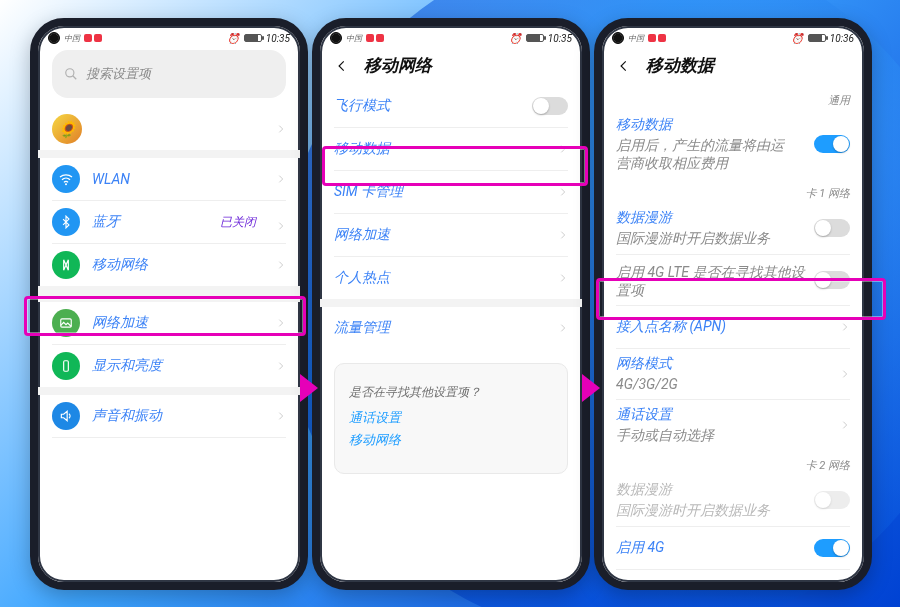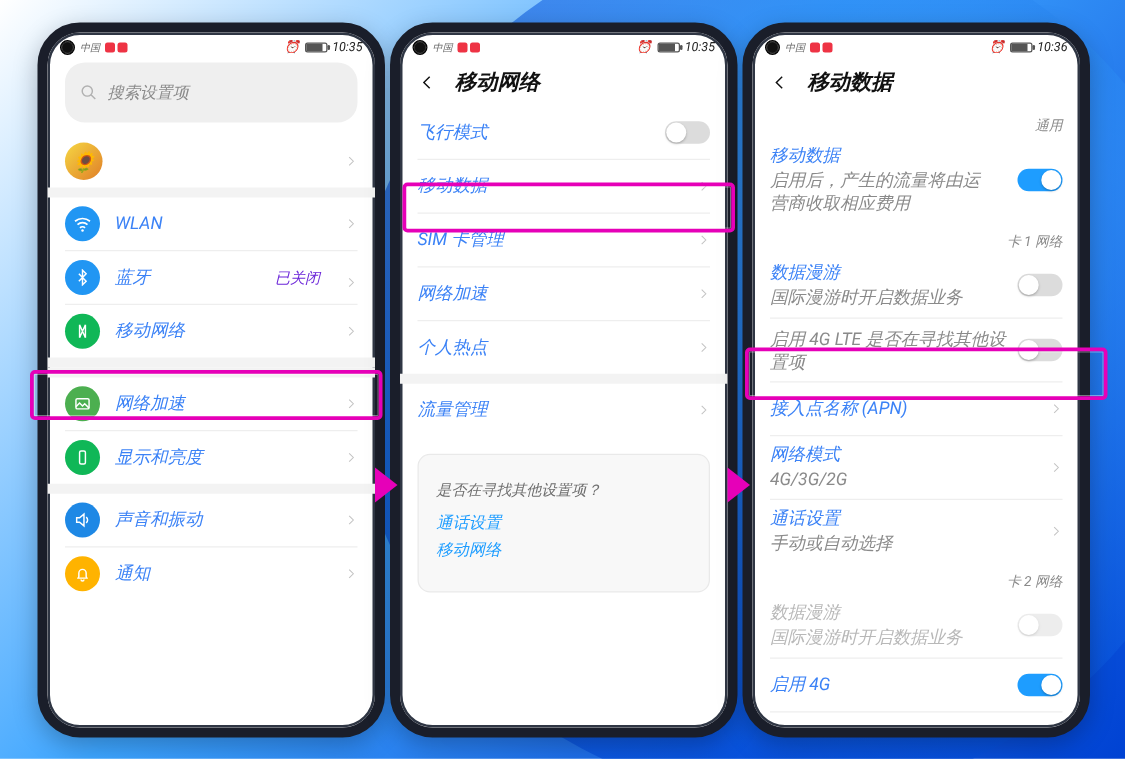--- a/index.html
+++ b/index.html
@@ -272,35 +272,20 @@
             <span class="lbl">声音和振动</span>
           </div>
         <span class="chev">
             <svg viewBox="0 0 24 24">
               <path d="M8 4l8 8-8 8" fill="none" stroke-width="2"></path>
             </svg>
           </span>
       </div>
       <div class="sep"></div>
 
-      <div class="row">
-        <div class="rl">
-            <span class="icon-c ic-yellow">
-          <svg width="14" height="14" viewBox="0 0 24 24">
-                <path d="M6 18h12l-1-2v-5a5 5 0 0 0-10 0v5l-1 2zM10 20a2 2 0 0 0 4 0" fill="none" stroke="#fff" stroke-width="2"></path>
-              </svg>
-        </span>
-            <span class="lbl">通知</span>
-          </div>
-        <span class="chev">
-            <svg viewBox="0 0 24 24">
-              <path d="M8 4l8 8-8 8" fill="none" stroke-width="2"></path>
-            </svg>
-          </span>
-      </div>
     </div>
   </div>
 
   <div class="phone p2">
     <div class="statusbar">
       <div class="sb-left">
         <span class="camhole"></span>
         <span class="cn">中国</span>
         <span class="sig-ico">
             <i></i>

